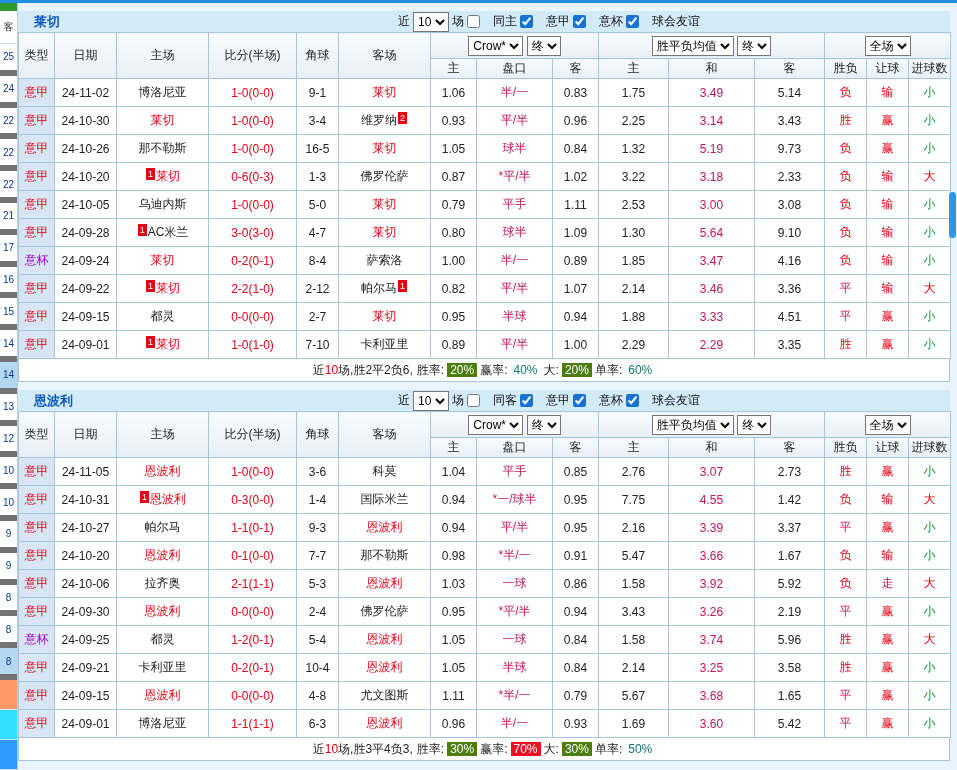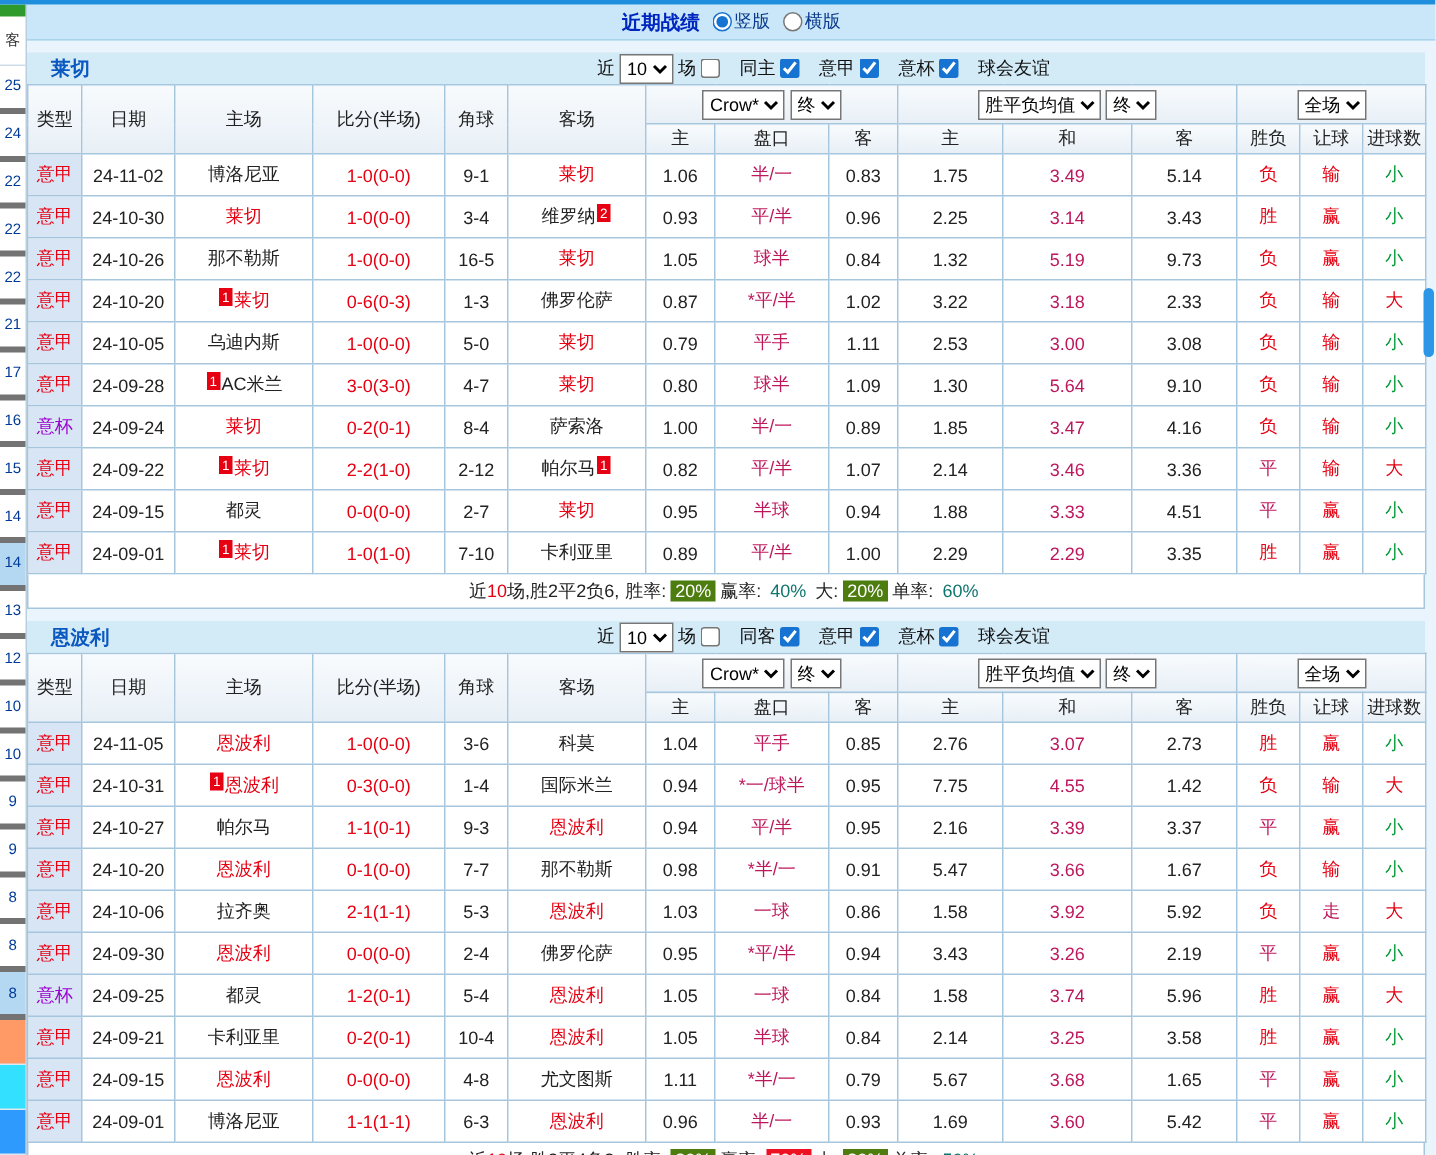--- a/index.html
+++ b/index.html
@@ -9,21 +9,21 @@
     background:#e9f4fc; overflow:hidden; position:relative; font-size:12px; color:#222;
   }
   .topline { position:absolute; top:0; left:0; width:957px; height:3px; background:#1f8fdd; z-index:6; }
 
   
   .left-strip { position:absolute; top:3px; left:0; width:18px; height:767px; background:#fff;
     border-right:1px solid #b9cfe0; display:flex; flex-direction:column; font-size:10px; color:#003a99; }
   .strip-marker { height:8px; }
   .strip-top { height:33px; display:flex; align-items:center; justify-content:center;
     border-bottom:1px solid #cddbe7; color:#333; }
-  .strip-cell { flex:1; display:flex; align-items:center; justify-content:center; border-bottom:4px solid #737373; }
+  .strip-cell { flex:1; display:flex; align-items:center; justify-content:center; border-bottom:6px solid #737373; }
   .strip-cell.hl { background:#b5d8f2; }
   .strip-color { height:30px; border-bottom:1px solid #dde8f0; }
 
   .main { position:absolute; left:18px; top:3px; width:939px; height:767px; }
   .topbar { height:24px; width:939px; background:#c9e7f8; border-bottom:1px solid #a9d2ec;
     display:flex; align-items:center; justify-content:center; gap:8px; }
   .topbar-title { font-weight:bold; color:#0026c0; font-size:13px; }
   .topbar label { display:flex; align-items:center; gap:2px; color:#0b3a8c; cursor:pointer; }
   input[type=radio], input[type=checkbox] { accent-color:#1673d2; width:13px; height:13px; }
 
@@ -86,31 +86,20 @@
       <div class="strip-cell">8</div>
       <div class="strip-cell hl">8</div>
       <div class="strip-color" style="background: rgb(255, 153, 102);"></div>
       <div class="strip-color" style="background: rgb(51, 224, 255);"></div>
       <div class="strip-color" style="background: rgb(46, 154, 254);"></div>
     </div>
 </aside>
 
 <main class="main">
 
-  <header class="topbar">
-    <span class="topbar-title">近期战绩</span>
-    <label>
-      <input type="radio" name="layout" checked="" style="">
-      <span>竖版</span>
-    </label>
-    <label>
-      <input type="radio" name="layout" style="">
-      <span>横版</span>
-    </label>
-  </header>
 
   <section class="section">
     <div class="section-header">
       <span class="team-name">莱切</span>
       <div class="controls">
         <span>近</span>
         <select><option>10</option></select>
         <span>场</span>
         <label>
             <input type="checkbox" style="">

